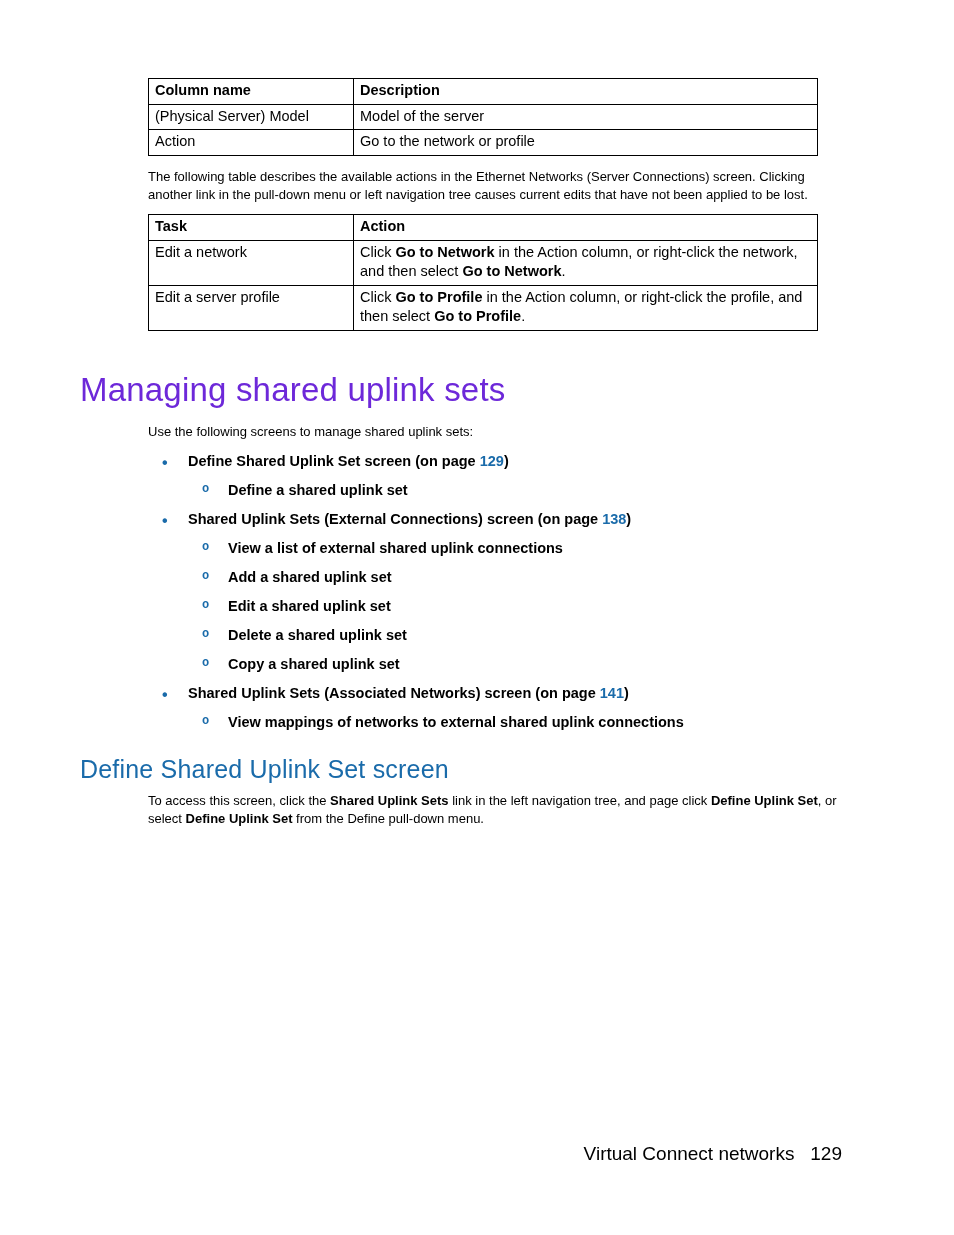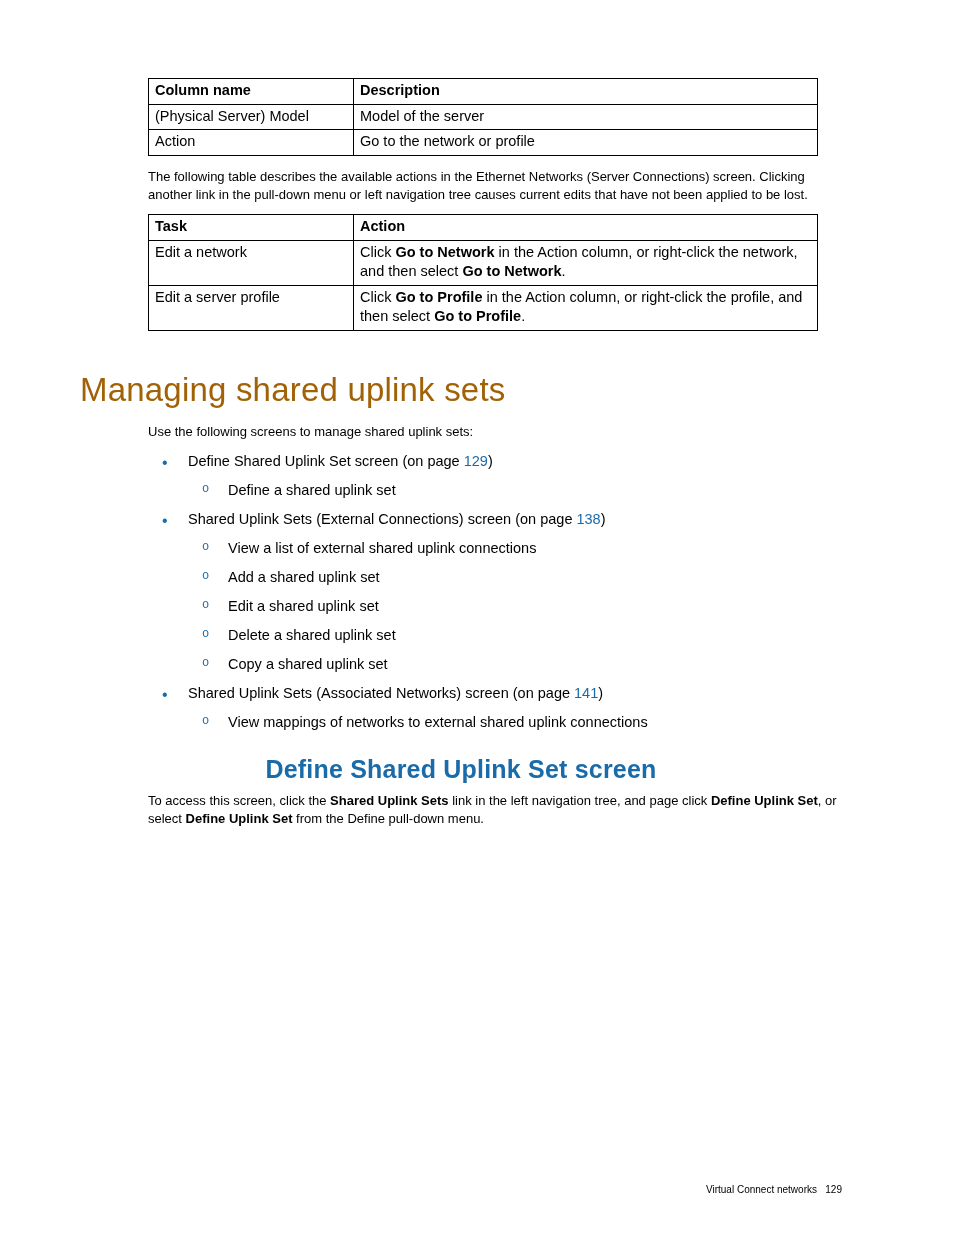--- a/index.html
+++ b/index.html
@@ -36,36 +36,36 @@
   }
   .col-left { width: 205px; margin-left: 18px; }
   p.body {
     margin: 8px 0 10px 36px;
     font-size: 13px;
     line-height: 1.4;
   }
   h1.h1 {
     font-size: 33px;
     font-weight: normal;
-    color: #a16207;
+    color: #6d28d9;
     margin: 40px 0 14px -32px;
     letter-spacing: 0.2px;
   }
   h2.h2 {
     font-size: 25px;
-    font-weight: bold;
+    font-weight: normal;
     color: #1a6baa;
     margin: 22px 0 8px -32px;
     letter-spacing: 0.2px;
-    text-align: center;
   }
   ul.lvl1 {
     list-style: none;
     padding: 0;
     margin: 6px 0 0 36px;
+    font-weight: bold;
   }
   ul.lvl1 > li {
     position: relative;
     padding-left: 40px;
     font-size: 14.5px;
     line-height: 1.45;
     margin-bottom: 8px;
   }
   ul.lvl1 > li::before {
     content: "\2022";
@@ -94,23 +94,23 @@
     top: 1px;
     color: #1a6baa;
     font-size: 12px;
     font-family: "Courier New", monospace;
   }
   .page-link {
     color: #1a6baa;
   }
   .footer {
     position: absolute;
-    bottom: 40px;
+    bottom: 70px;
     right: 112px;
-    font-size: 10px;
+    font-size: 19px;
     text-align: center;
   }
   .bold { font-weight: bold; }
 </style>
 </head>
 <body>
 
 <div class="page">
 
   <table class="data-table">

